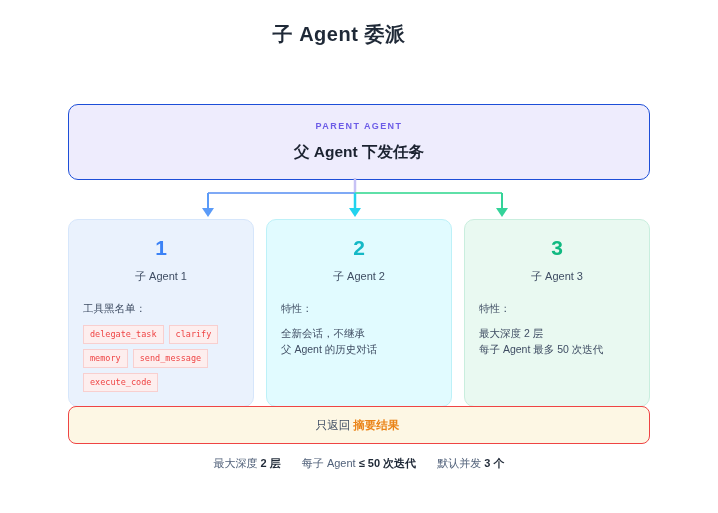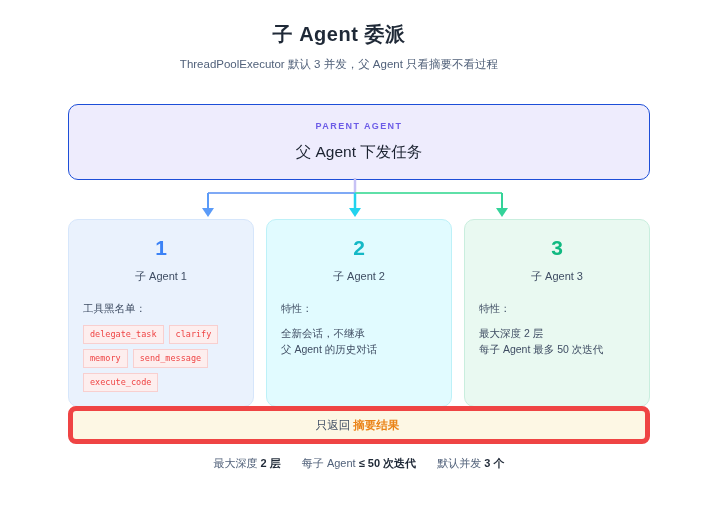--- a/index.html
+++ b/index.html
@@ -59,21 +59,21 @@
   .parent-kicker {
     font-size: 9px;
     font-weight: bold;
     letter-spacing: 1.4px;
     color: #6c5ce7;
     text-transform: uppercase;
   }
   .parent-title {
     margin-top: 11px;
     font-size: 15.5px;
-    font-weight: normal;
+    font-weight: bold;
     color: #1b2230;
   }
 
   
   .connectors {
     position: absolute;
     left: 0;
     top: 178px;
     width: 718px;
     height: 42px;
@@ -146,21 +146,21 @@
 
   
   .summary {
     position: absolute;
     left: 68px;
     top: 406px;
     width: 582px;
     height: 38px;
     box-sizing: border-box;
     background: #fdf7e4;
-    border: 5px solid #ef4444;
+    border: 1px solid #ef4444;
     border-radius: 8px;
     display: flex;
     align-items: center;
     justify-content: center;
     font-size: 11.5px;
     color: #3f4d63;
   }
   .summary .hl {
     color: #ea8317;
     font-weight: bold;
@@ -181,21 +181,20 @@
   .stat { display: inline-block; margin: 0 9px; }
   .stat b { color: #1f2937; font-weight: bold; }
 </style>
 </head>
 <body>
 
 <div class="page">
 
   <div class="header">
     <div class="title">子 Agent 委派</div>
-    <div class="subtitle">ThreadPoolExecutor 默认 3 并发，父 Agent 只看摘要不看过程</div>
   </div>
 
   <div class="parent-box">
     <div class="parent-kicker">PARENT AGENT</div>
     <div class="parent-title">父 Agent 下发任务</div>
   </div>
 
   <svg class="connectors" viewBox="0 0 718 42" width="718" height="42">
 
     <line x1="355" y1="0" x2="355" y2="15" stroke="#c7c2f5" stroke-width="2.5"></line>

